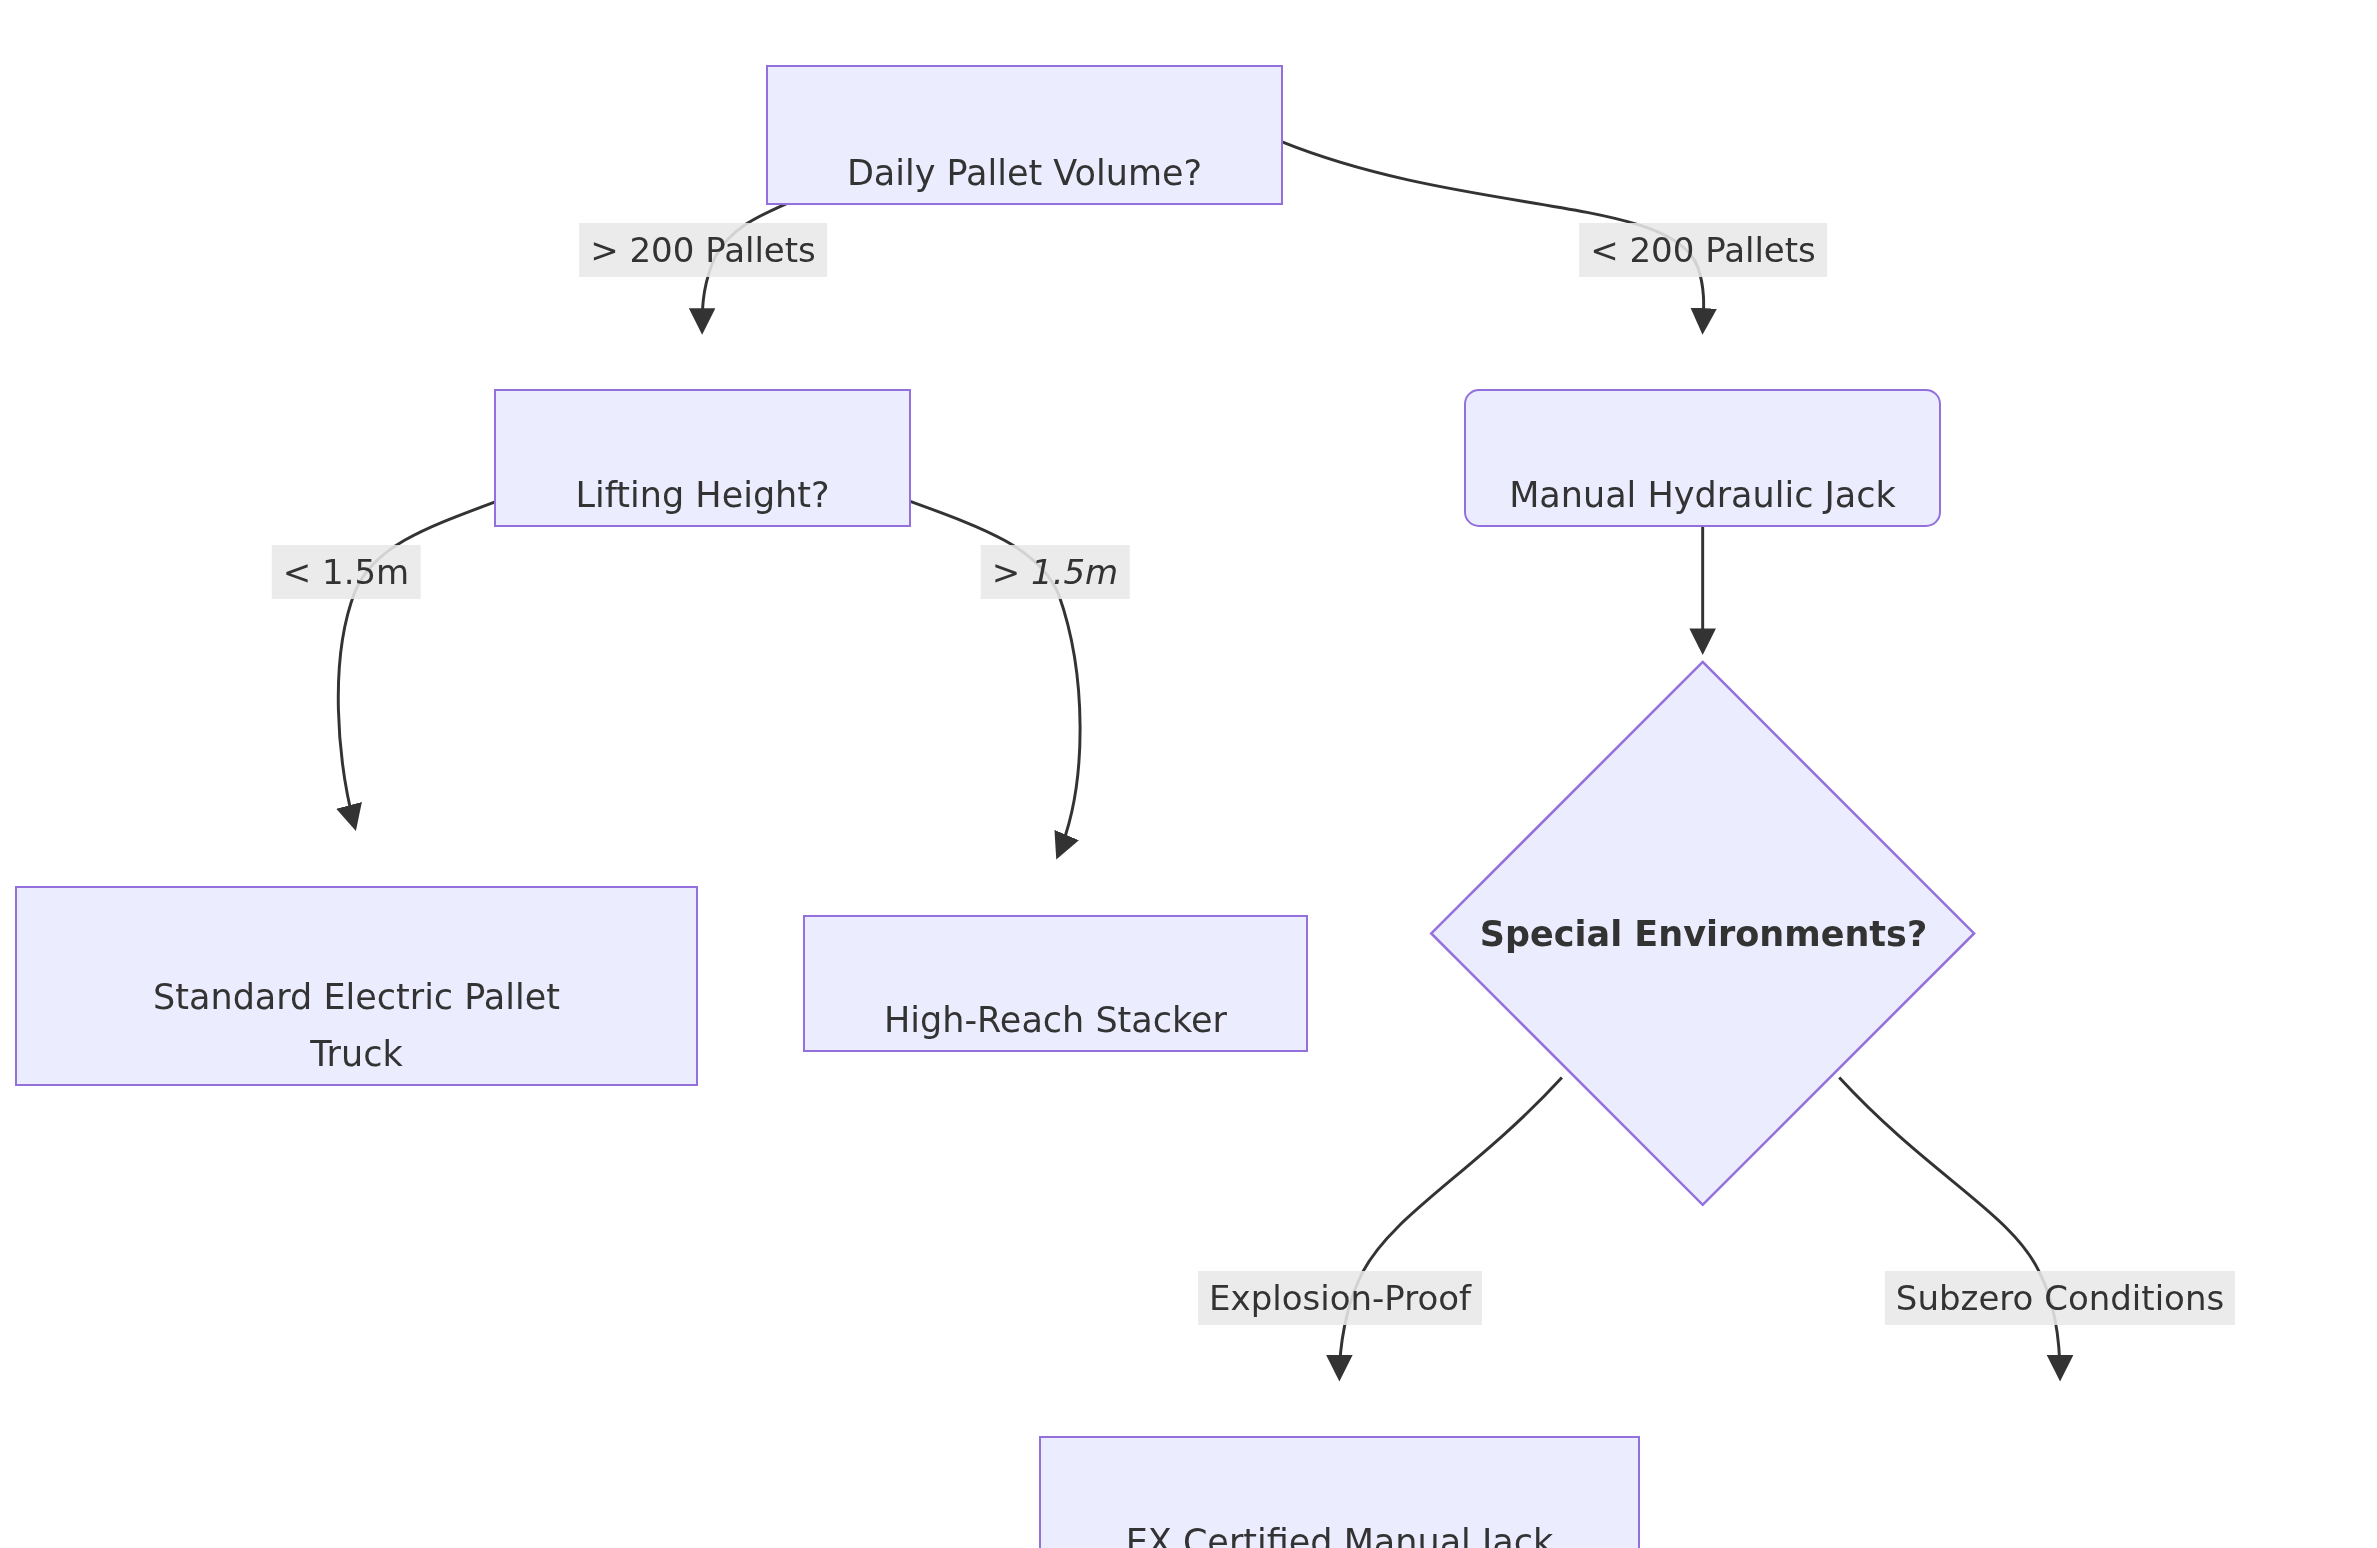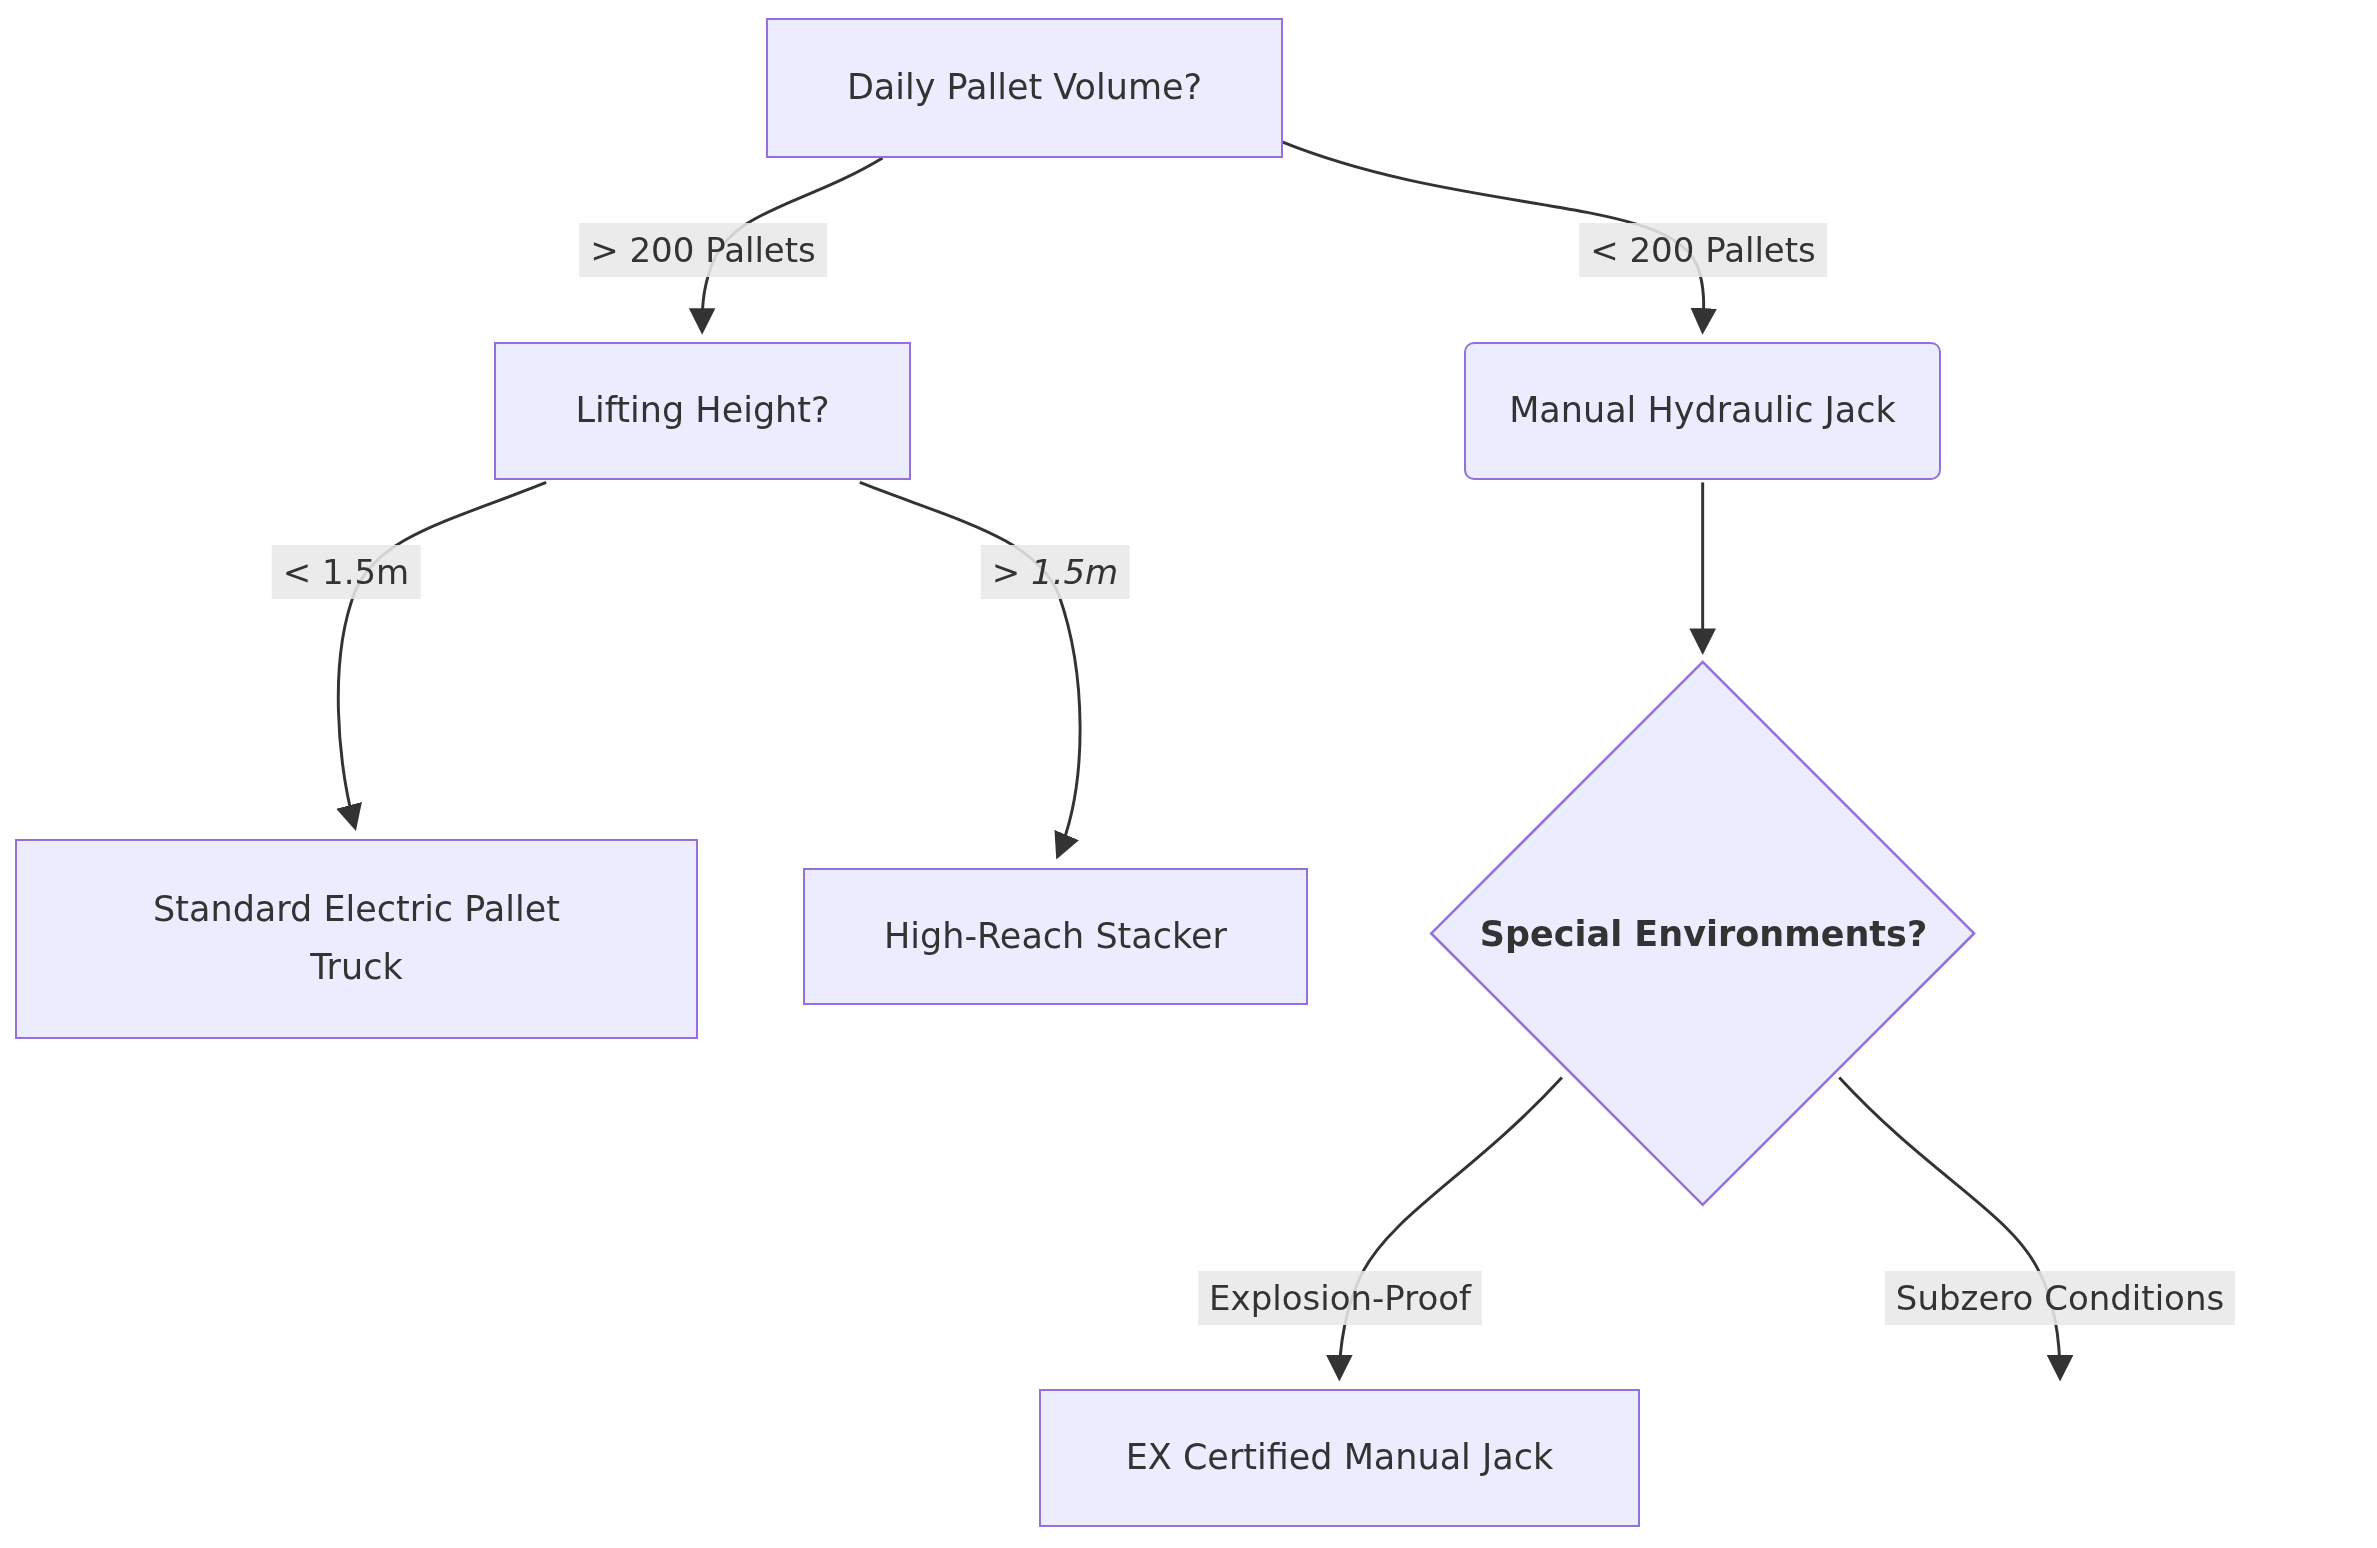--- a/index.html
+++ b/index.html
@@ -26,29 +26,30 @@
     fill: var(--node-fill, #ECECFF);
     stroke: var(--node-border, #9370DB);
     stroke-width: 3;
   }
   .node {
     position: absolute;
     box-sizing: border-box;
     background: var(--node-fill, #ECECFF);
     border: 2.5px solid var(--node-border, #9370DB);
     display: flex;
-    align-items: center;
+    align-items: flex-end;
     justify-content: center;
     text-align: center;
     font-size: 35px;
     line-height: 1.65;
     white-space: pre-line;
     z-index: 3;
+    margin-top: 47px;
   }
-  .node.rounded { border-radius: 10px; }
+  .node.rounded { border-radius: 15px; }
   .diamond-label {
     position: absolute;
     display: flex;
     align-items: center;
     justify-content: center;
     text-align: center;
     font-size: 35px;
     z-index: 3;
     background: transparent;
     border: none;

